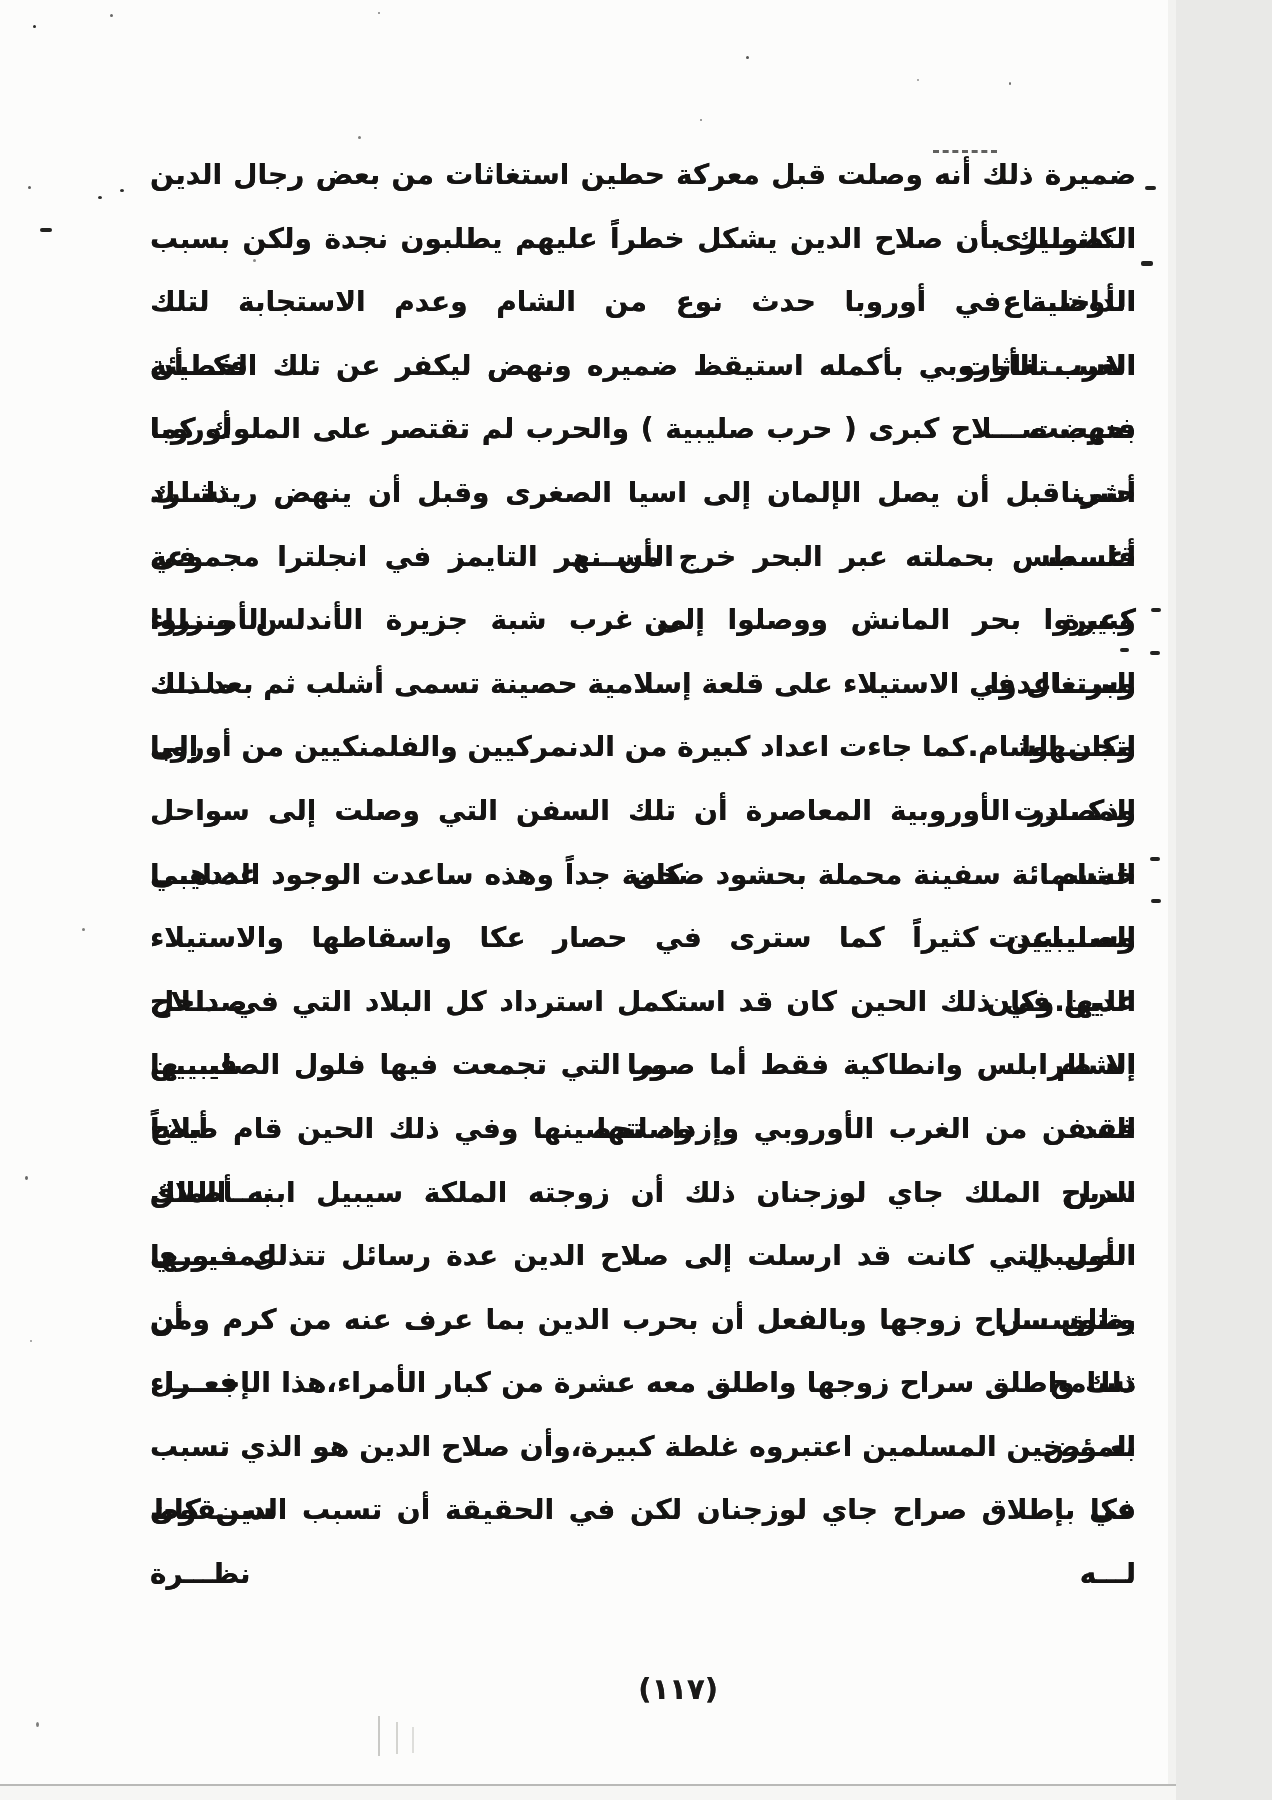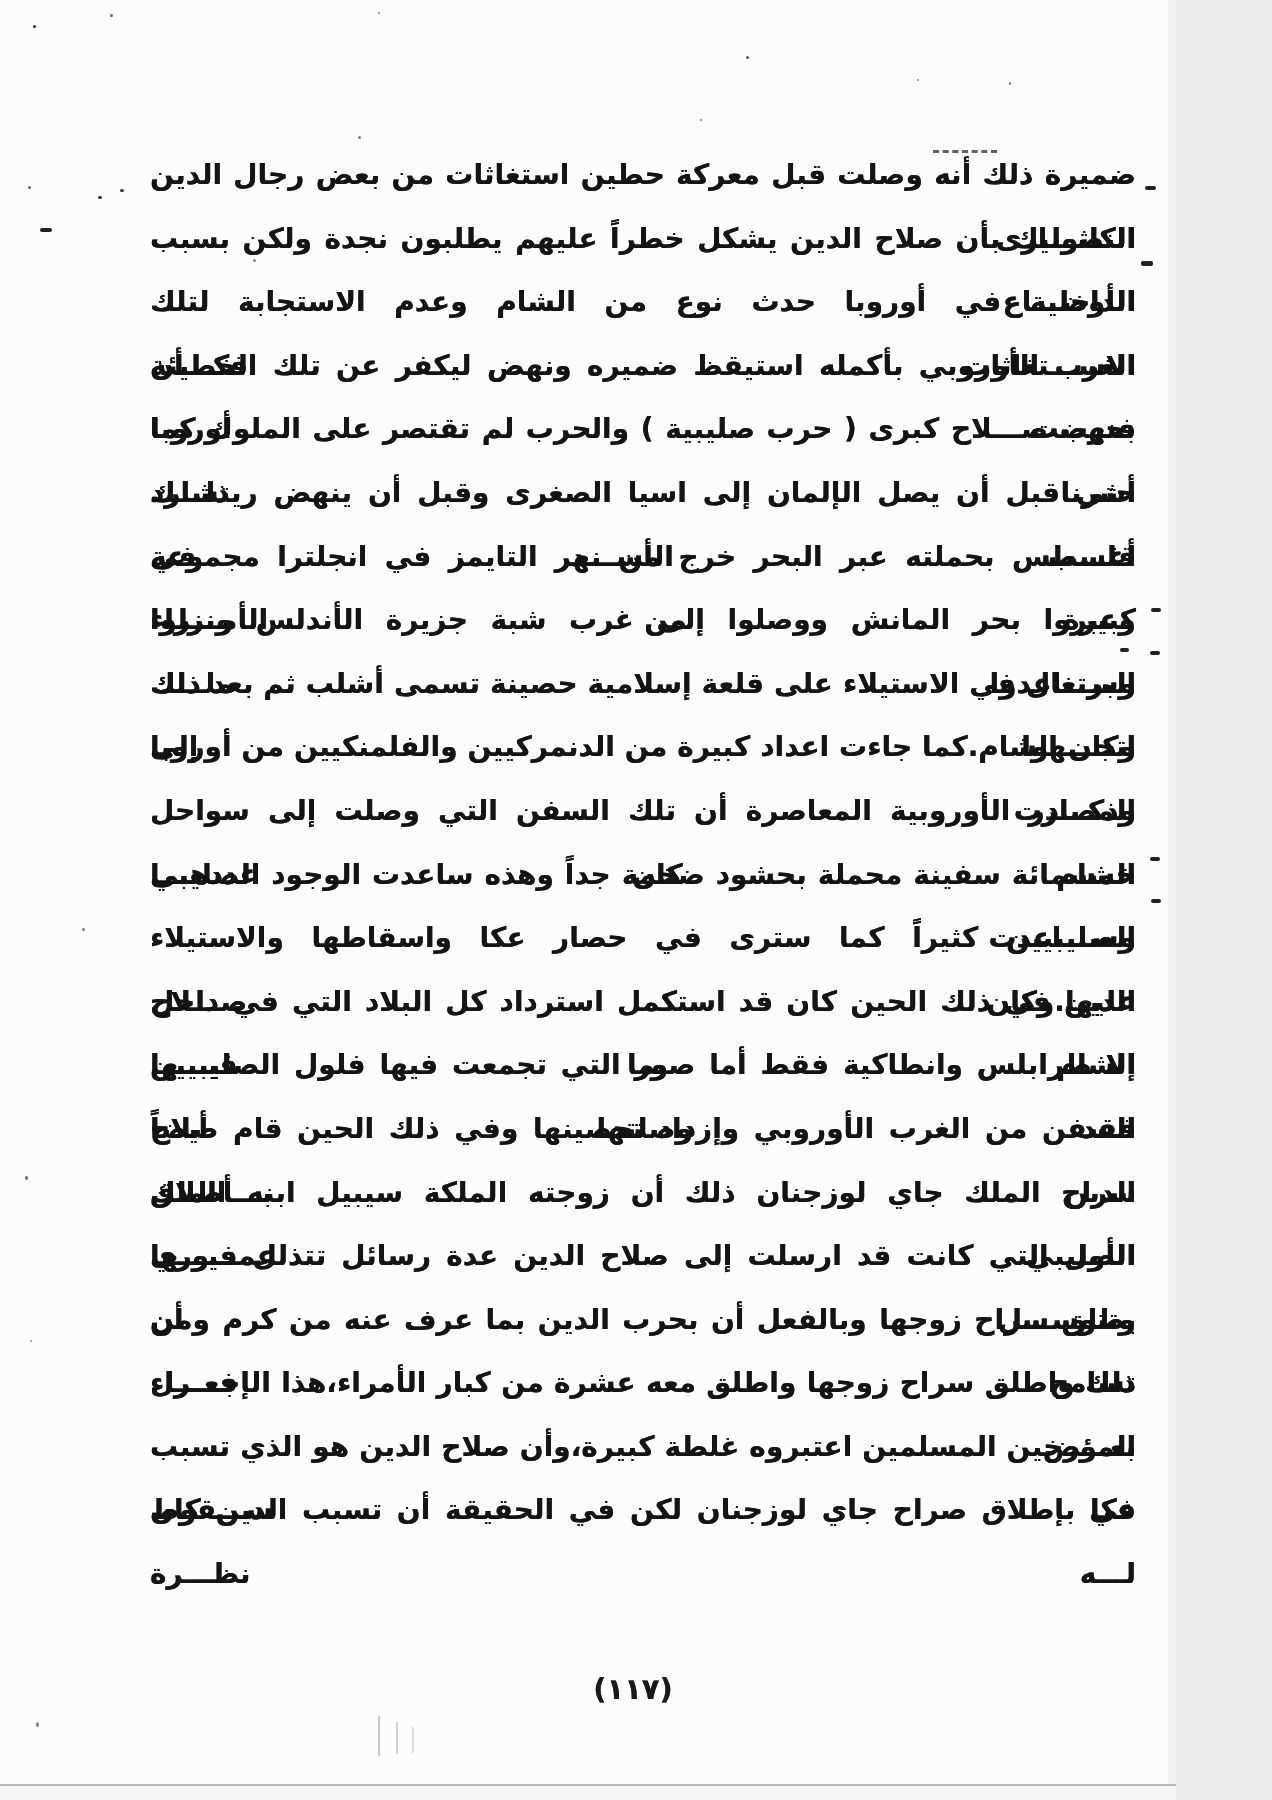--- a/index.html
+++ b/index.html
@@ -57,21 +57,20 @@
     text-shadow: 0 0 0.5px rgba(10,10,10,0.85);
     letter-spacing: 0.2px;
     white-space: normal;
     overflow: visible;
   }
   .page-number {
     position: absolute;
     top: 1672px;
     left: 548px;
     width: 170px;
-    text-align: center;
     direction: rtl;
     font-size: 29px;
     font-weight: 700;
     color: #1a1918;
     text-shadow: 0 0 0.5px rgba(10,10,10,0.8);
   }
   
   .speck {
     position: absolute;
     background: #2a2a28;

